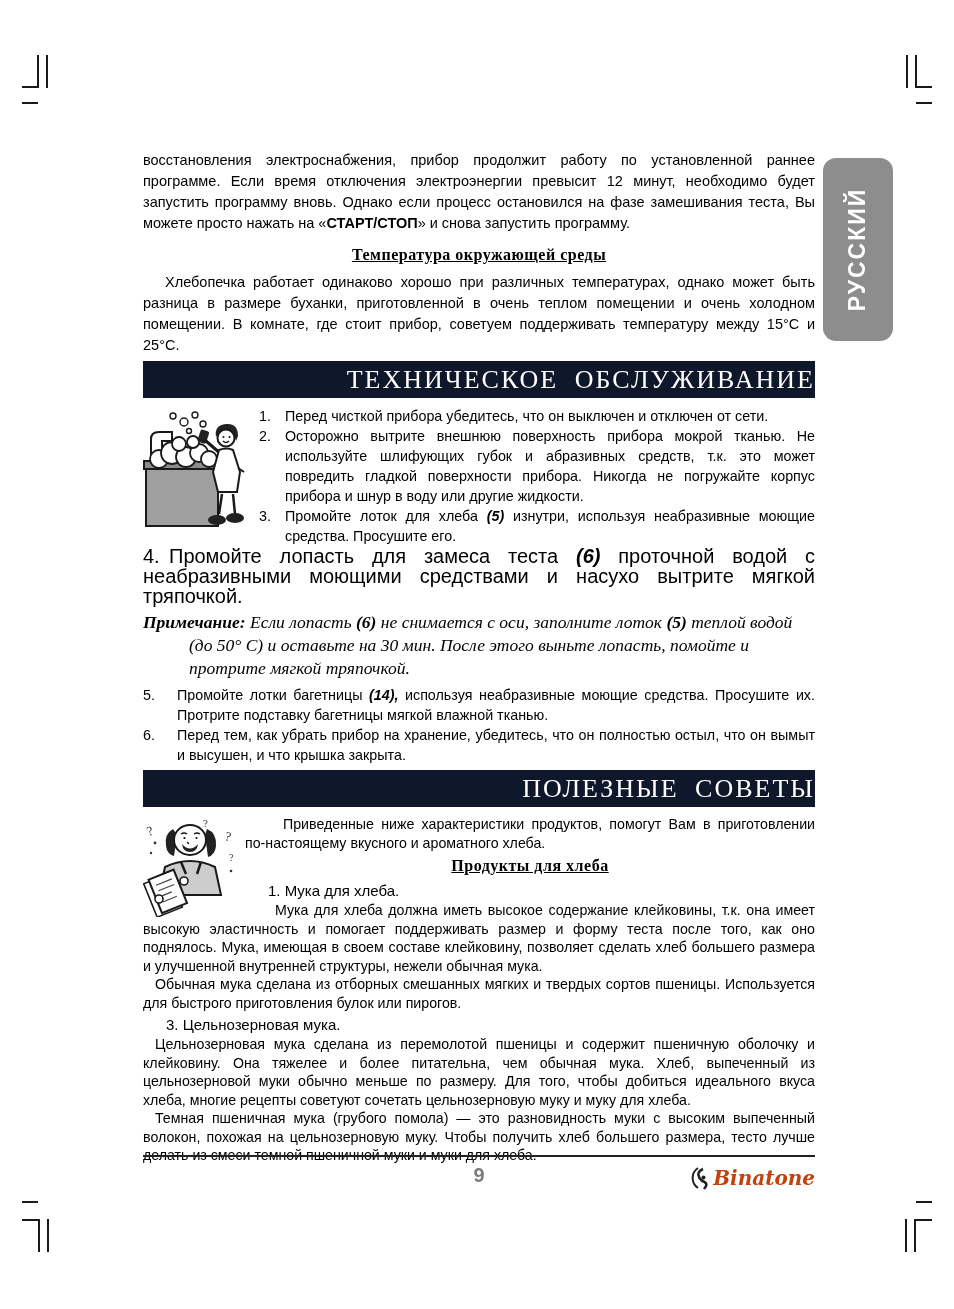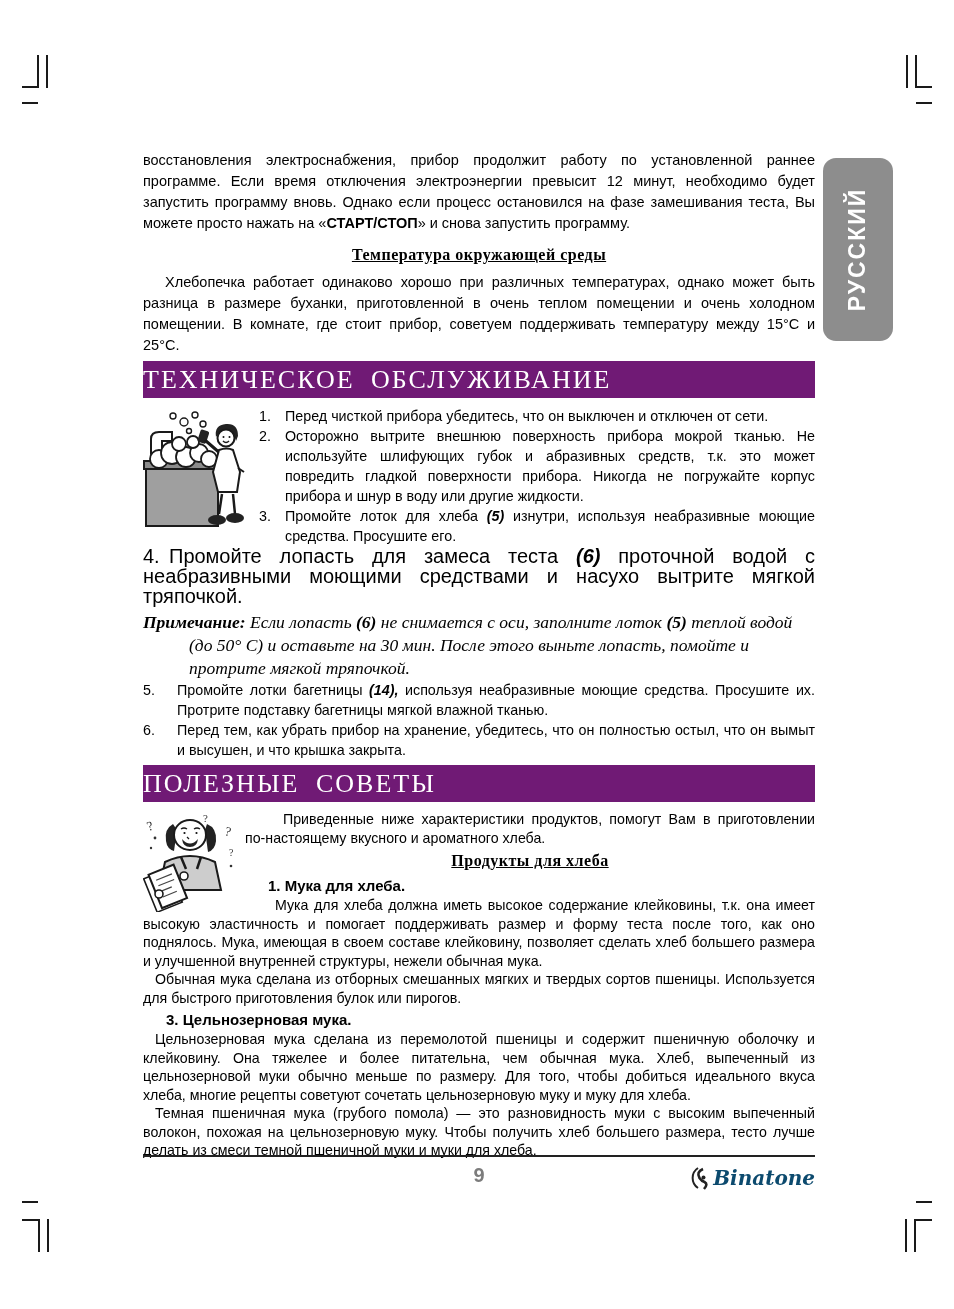--- a/index.html
+++ b/index.html
@@ -13,55 +13,55 @@
   .lang-tab span{transform:rotate(-90deg);white-space:nowrap;color:#fff;font-size:23px;
                  font-weight:bold;letter-spacing:2px;}
   
   .content{position:absolute;left:143px;top:0;width:672px;}
   .body{font-size:14.5px;line-height:21px;text-align:justify;margin:0;}
   .b{font-weight:bold;}
   .bi{font-weight:bold;font-style:italic;}
   .indent22{text-indent:22px;}
   h2.serif{font-family:"Liberation Serif",serif;font-size:16px;line-height:25px;font-weight:bold;
            text-align:center;margin:8px 0 0 0;letter-spacing:.5px;text-decoration:underline;}
-  .bar{background:#701a75;color:#fff;font-family:"Liberation Serif",serif;font-size:26px;
-       height:37px;line-height:37px;text-align:left;letter-spacing:2px;margin:5px 0 0 0;
+  .bar{background:#0f172a;color:#fff;font-family:"Liberation Serif",serif;font-size:26px;
+       height:37px;line-height:37px;text-align:right;letter-spacing:2px;margin:5px 0 0 0;
        word-spacing:8px;}
   
   .sect{margin-top:8px;}
   .float-ill{float:left;margin:2px 14px 2px 0;}
   .items-wrap{overflow:hidden;} 
   .li{font-size:14.3px;line-height:20px;text-align:justify;margin:0;
       padding-left:26px;text-indent:-26px;}
   .li .num,.li4 .num{display:inline-block;width:26px;text-indent:0;}
   .li4{font-size:20px;line-height:20px;text-align:justify;margin:0;}
   .note{margin-top:5px;font-family:"Liberation Serif",serif;font-style:italic;font-size:17.5px;
         line-height:23px;padding-left:46px;text-indent:-46px;}
   .note .nb{font-weight:bold;}
   .note .ref{font-weight:bold;}
-  .items56{}
+  .items56{margin-top:5px;}
   .li56{font-size:14.3px;line-height:20px;text-align:justify;margin:0;
         padding-left:34px;text-indent:-34px;}
   .li56 .num{display:inline-block;width:34px;text-indent:0;}
   
   .sect2{margin-top:8px;}
   .float-ill2{float:left;margin:0 6px 2px 0;}
   .tips-intro{font-size:14.2px;line-height:18.5px;text-align:justify;margin:0;text-indent:38px;}
   h2.serif.prod{margin:2px 0 0 0;line-height:24px;}
-  .flour-h{font-size:15px;line-height:20px;font-weight:bold;margin:3px 0 0 0;text-indent:23px;}
+  .flour-h{font-size:15px;line-height:20px;font-weight:normal;margin:3px 0 0 0;text-indent:23px;}
   .flour-h.first{margin-top:3px;}
   .flour-p{font-size:14.2px;line-height:18.5px;text-align:justify;margin:0;text-indent:12px;}
   .flour-p.pfirst{text-indent:30px;}
   
   .footer-rule{position:absolute;left:143px;top:1155px;width:672px;height:2px;background:#222;}
   .page-num{position:absolute;left:143px;top:1164px;width:672px;text-align:center;
             color:#7c7c7c;font-weight:bold;font-size:20px;}
   .logo{position:absolute;top:1166px;right:139px;display:flex;align-items:center;gap:1px;}
   .logo-text{font-family:"DejaVu Serif",serif;font-style:italic;font-weight:bold;font-size:20px;
-             color:#0c4a6e;letter-spacing:0;}
+             color:#c2410c;letter-spacing:0;}
 </style>
 </head>
 <body>
 
 <div class="page">
 
   <div class="cm" style="left:22px;top:86px;width:16px;height:2px"></div>
   <div class="cm" style="left:37px;top:55px;width:2px;height:33px"></div>
   <div class="cm" style="left:46px;top:55px;width:2px;height:33px"></div>
   <div class="cm" style="left:22px;top:102px;width:16px;height:2px"></div>

